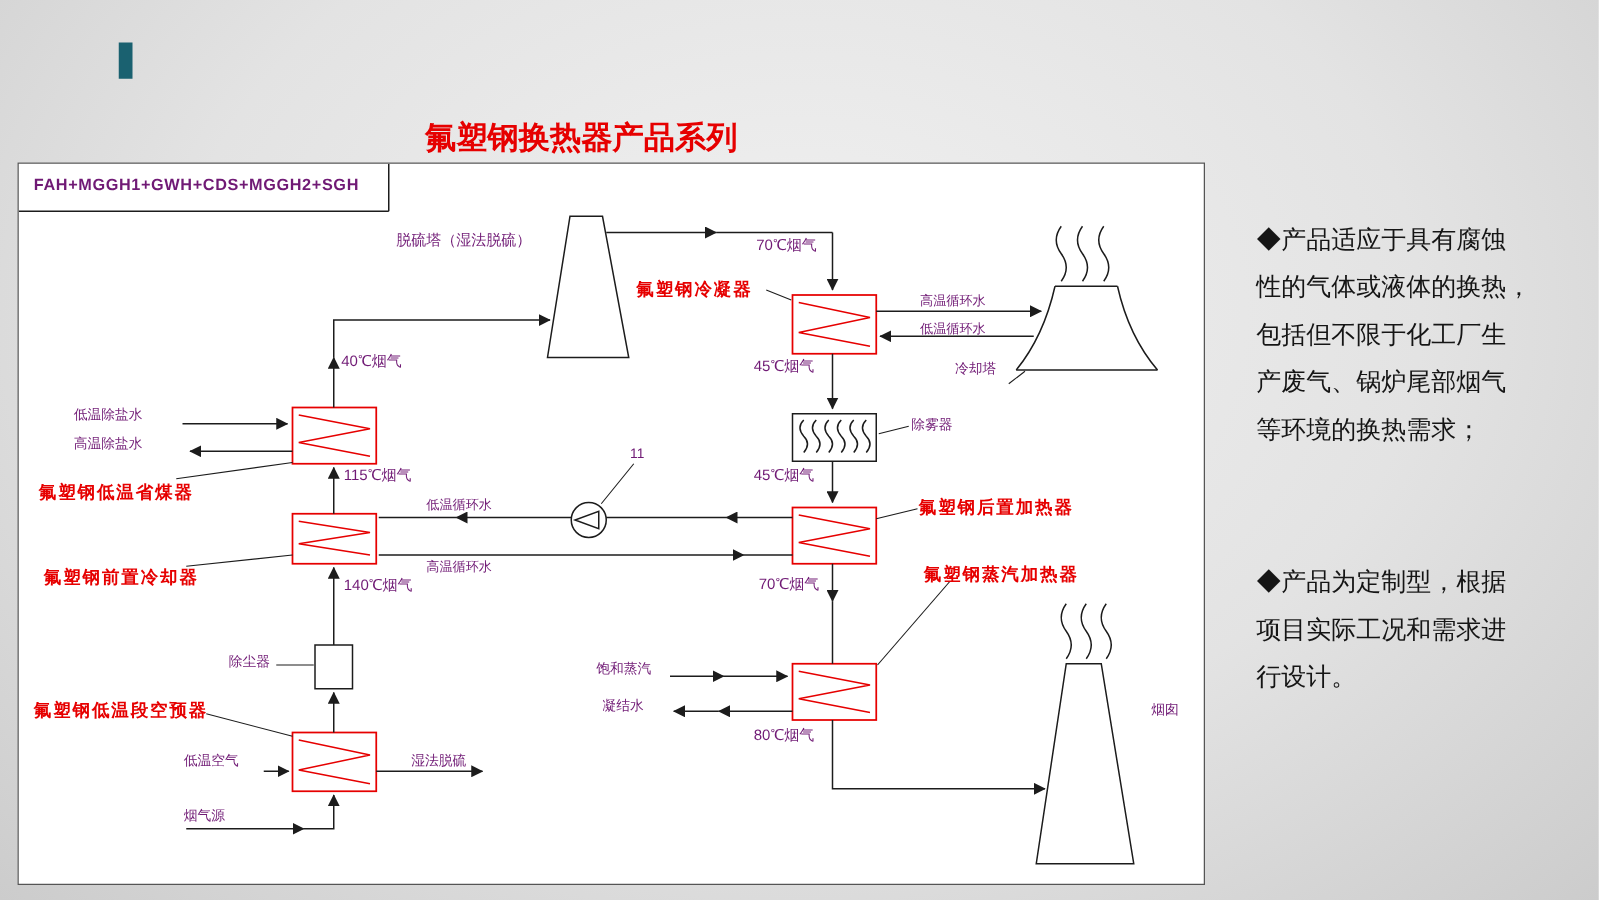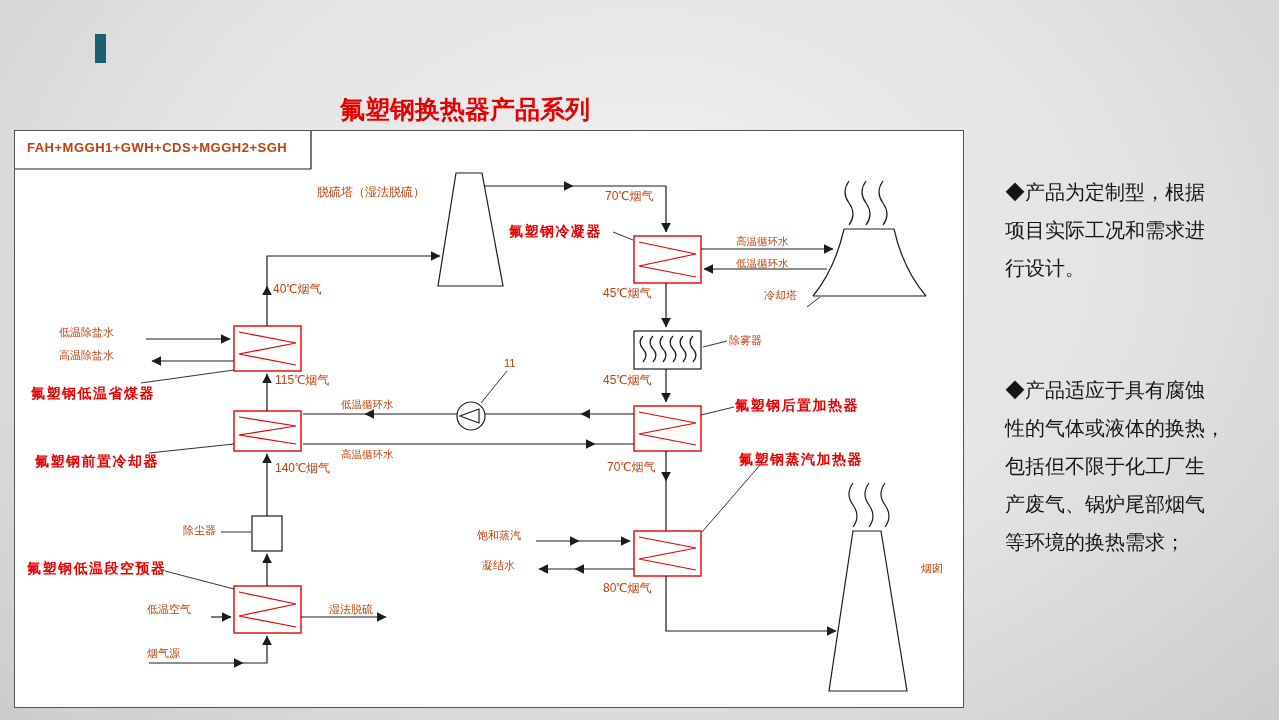--- a/index.html
+++ b/index.html
@@ -12,21 +12,21 @@
     width:1279px;height:720px;overflow:hidden;
     background:radial-gradient(ellipse at 50% 35%, #f1f1f1 0%, #e3e3e3 55%, #cccccc 100%);
     font-family:"Liberation Sans", sans-serif;
   }
   .slide{position:relative;width:1279px;height:720px;}
   .title-accent{position:absolute;left:95px;top:34px;width:11px;height:29px;background:var(--accent);}
   .title{position:absolute;left:118px;top:27px;margin:0;font-size:29px;font-weight:bold;color:var(--accent);letter-spacing:1px;}
   .subtitle{position:absolute;left:340px;top:93px;font-size:25px;font-weight:bold;color:var(--red);}
   .panel{position:absolute;left:14px;top:130px;width:948px;height:576px;background:#ffffff;border:1px solid #555;}
   .panel svg{position:absolute;left:0;top:0;}
-  .lbl{position:absolute;color:#c2410c;font-size:12px;line-height:1.15;white-space:pre;}
+  .lbl{position:absolute;color:#701a75;font-size:12px;line-height:1.15;white-space:pre;}
   .lbl.b{font-weight:bold;font-size:13px;letter-spacing:.5px;}
   .lbl.sm{font-size:10.5px;}
   .lbl.md{font-size:11px;}
   .lbl.red{color:var(--red);font-size:14px;font-weight:bold;letter-spacing:1.5px;}
   .desc{position:absolute;left:1005px;top:173px;width:240px;font-size:20px;line-height:38px;color:#151515;}
   .desc p{margin:0;white-space:pre-line;}
   .desc p + p{margin-top:84px;}
   
   .ln{stroke:var(--line);stroke-width:1.2;fill:none;}
   .lnp{stroke:var(--line);stroke-width:0.9;fill:none;}
@@ -196,23 +196,23 @@
 
     <div class="lbl red" style="left:494px;top:92px">氟塑钢冷凝器</div>
     <div class="lbl red" style="left:16px;top:254px">氟塑钢低温省煤器</div>
     <div class="lbl red" style="left:20px;top:322px">氟塑钢前置冷却器</div>
     <div class="lbl red" style="left:12px;top:429px">氟塑钢低温段空预器</div>
     <div class="lbl red" style="left:720px;top:266px">氟塑钢后置加热器</div>
     <div class="lbl red" style="left:724px;top:320px">氟塑钢蒸汽加热器</div>
   </div>
 
   <div class="desc">
-    <p>◆产品为定制型，根据
-项目实际工况和需求进
-行设计。</p>
     <p>◆产品适应于具有腐蚀
 性的气体或液体的换热，
 包括但不限于化工厂生
 产废气、锅炉尾部烟气
 等环境的换热需求；</p>
+    <p>◆产品为定制型，根据
+项目实际工况和需求进
+行设计。</p>
   </div>
 
 </div>
 
 </body></html>

